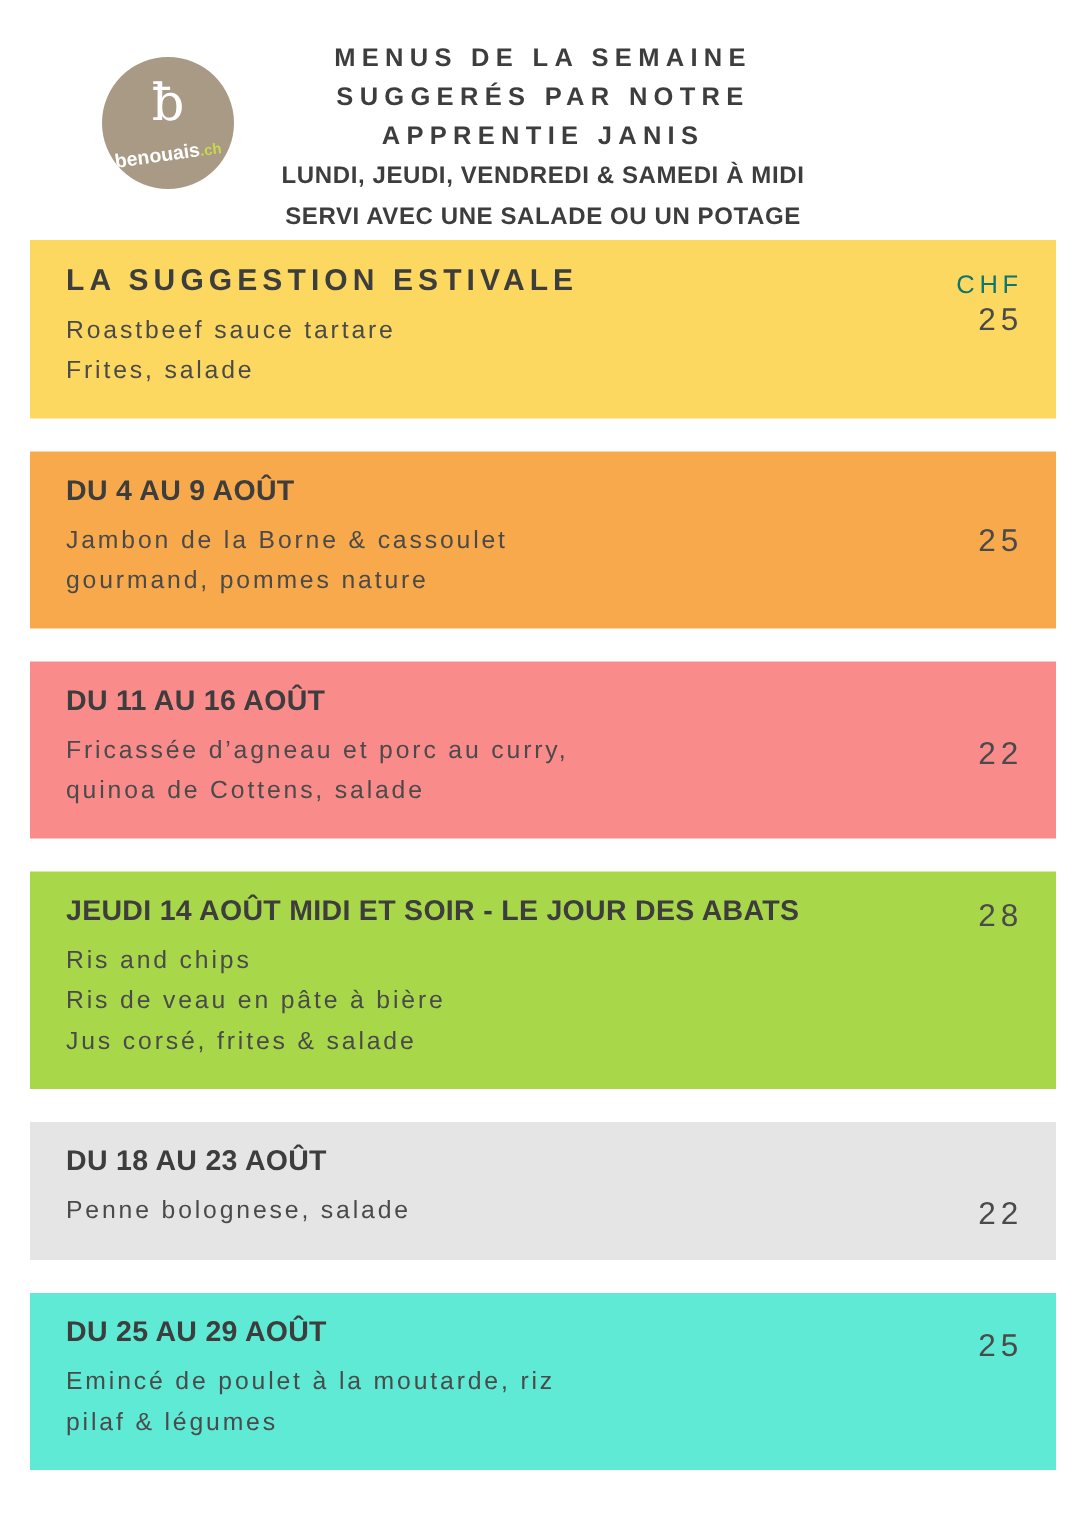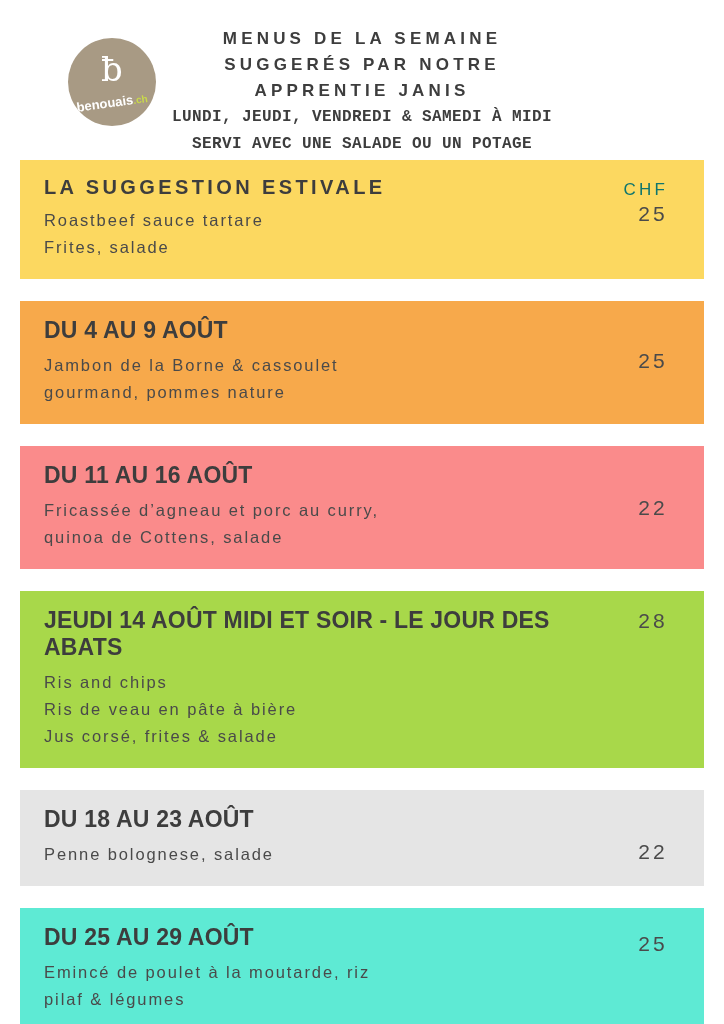--- a/index.html
+++ b/index.html
@@ -80,41 +80,41 @@
     text-transform: uppercase;
     font-family: "Liberation Sans", sans-serif;
   }
   .subtitle-line {
     font-size: 16px;
     font-weight: bold;
     letter-spacing: 0.4px;
     color: #3d3d3d;
     line-height: 27px;
     text-transform: uppercase;
-    font-family: Liberation Mono, monospace;
+    font-family: Liberation Sans, sans-serif;
   }
 
   
   .menus {
     padding: 0 20px;
   }
   .menu-card {
     position: relative;
     margin-bottom: 22px;
-    padding: 16px 36px 18px 24px;
+    padding: 16px 22px 18px 24px;
     box-sizing: border-box;
     display: flex;
     align-items: flex-start;
   }
   .menu-main {
     flex: 1 1 auto;
     min-width: 0;
   }
   .menu-heading {
-    font-size: 23px;
+    font-size: 19px;
     font-weight: bold;
     color: #3d3d3d;
     margin-bottom: 8px;
     text-transform: uppercase;
     letter-spacing: 0.2px;
     font-family: "Liberation Sans", sans-serif;
   }
   .menu-heading.spaced {
     letter-spacing: 3.4px;
     font-size: 20px;

